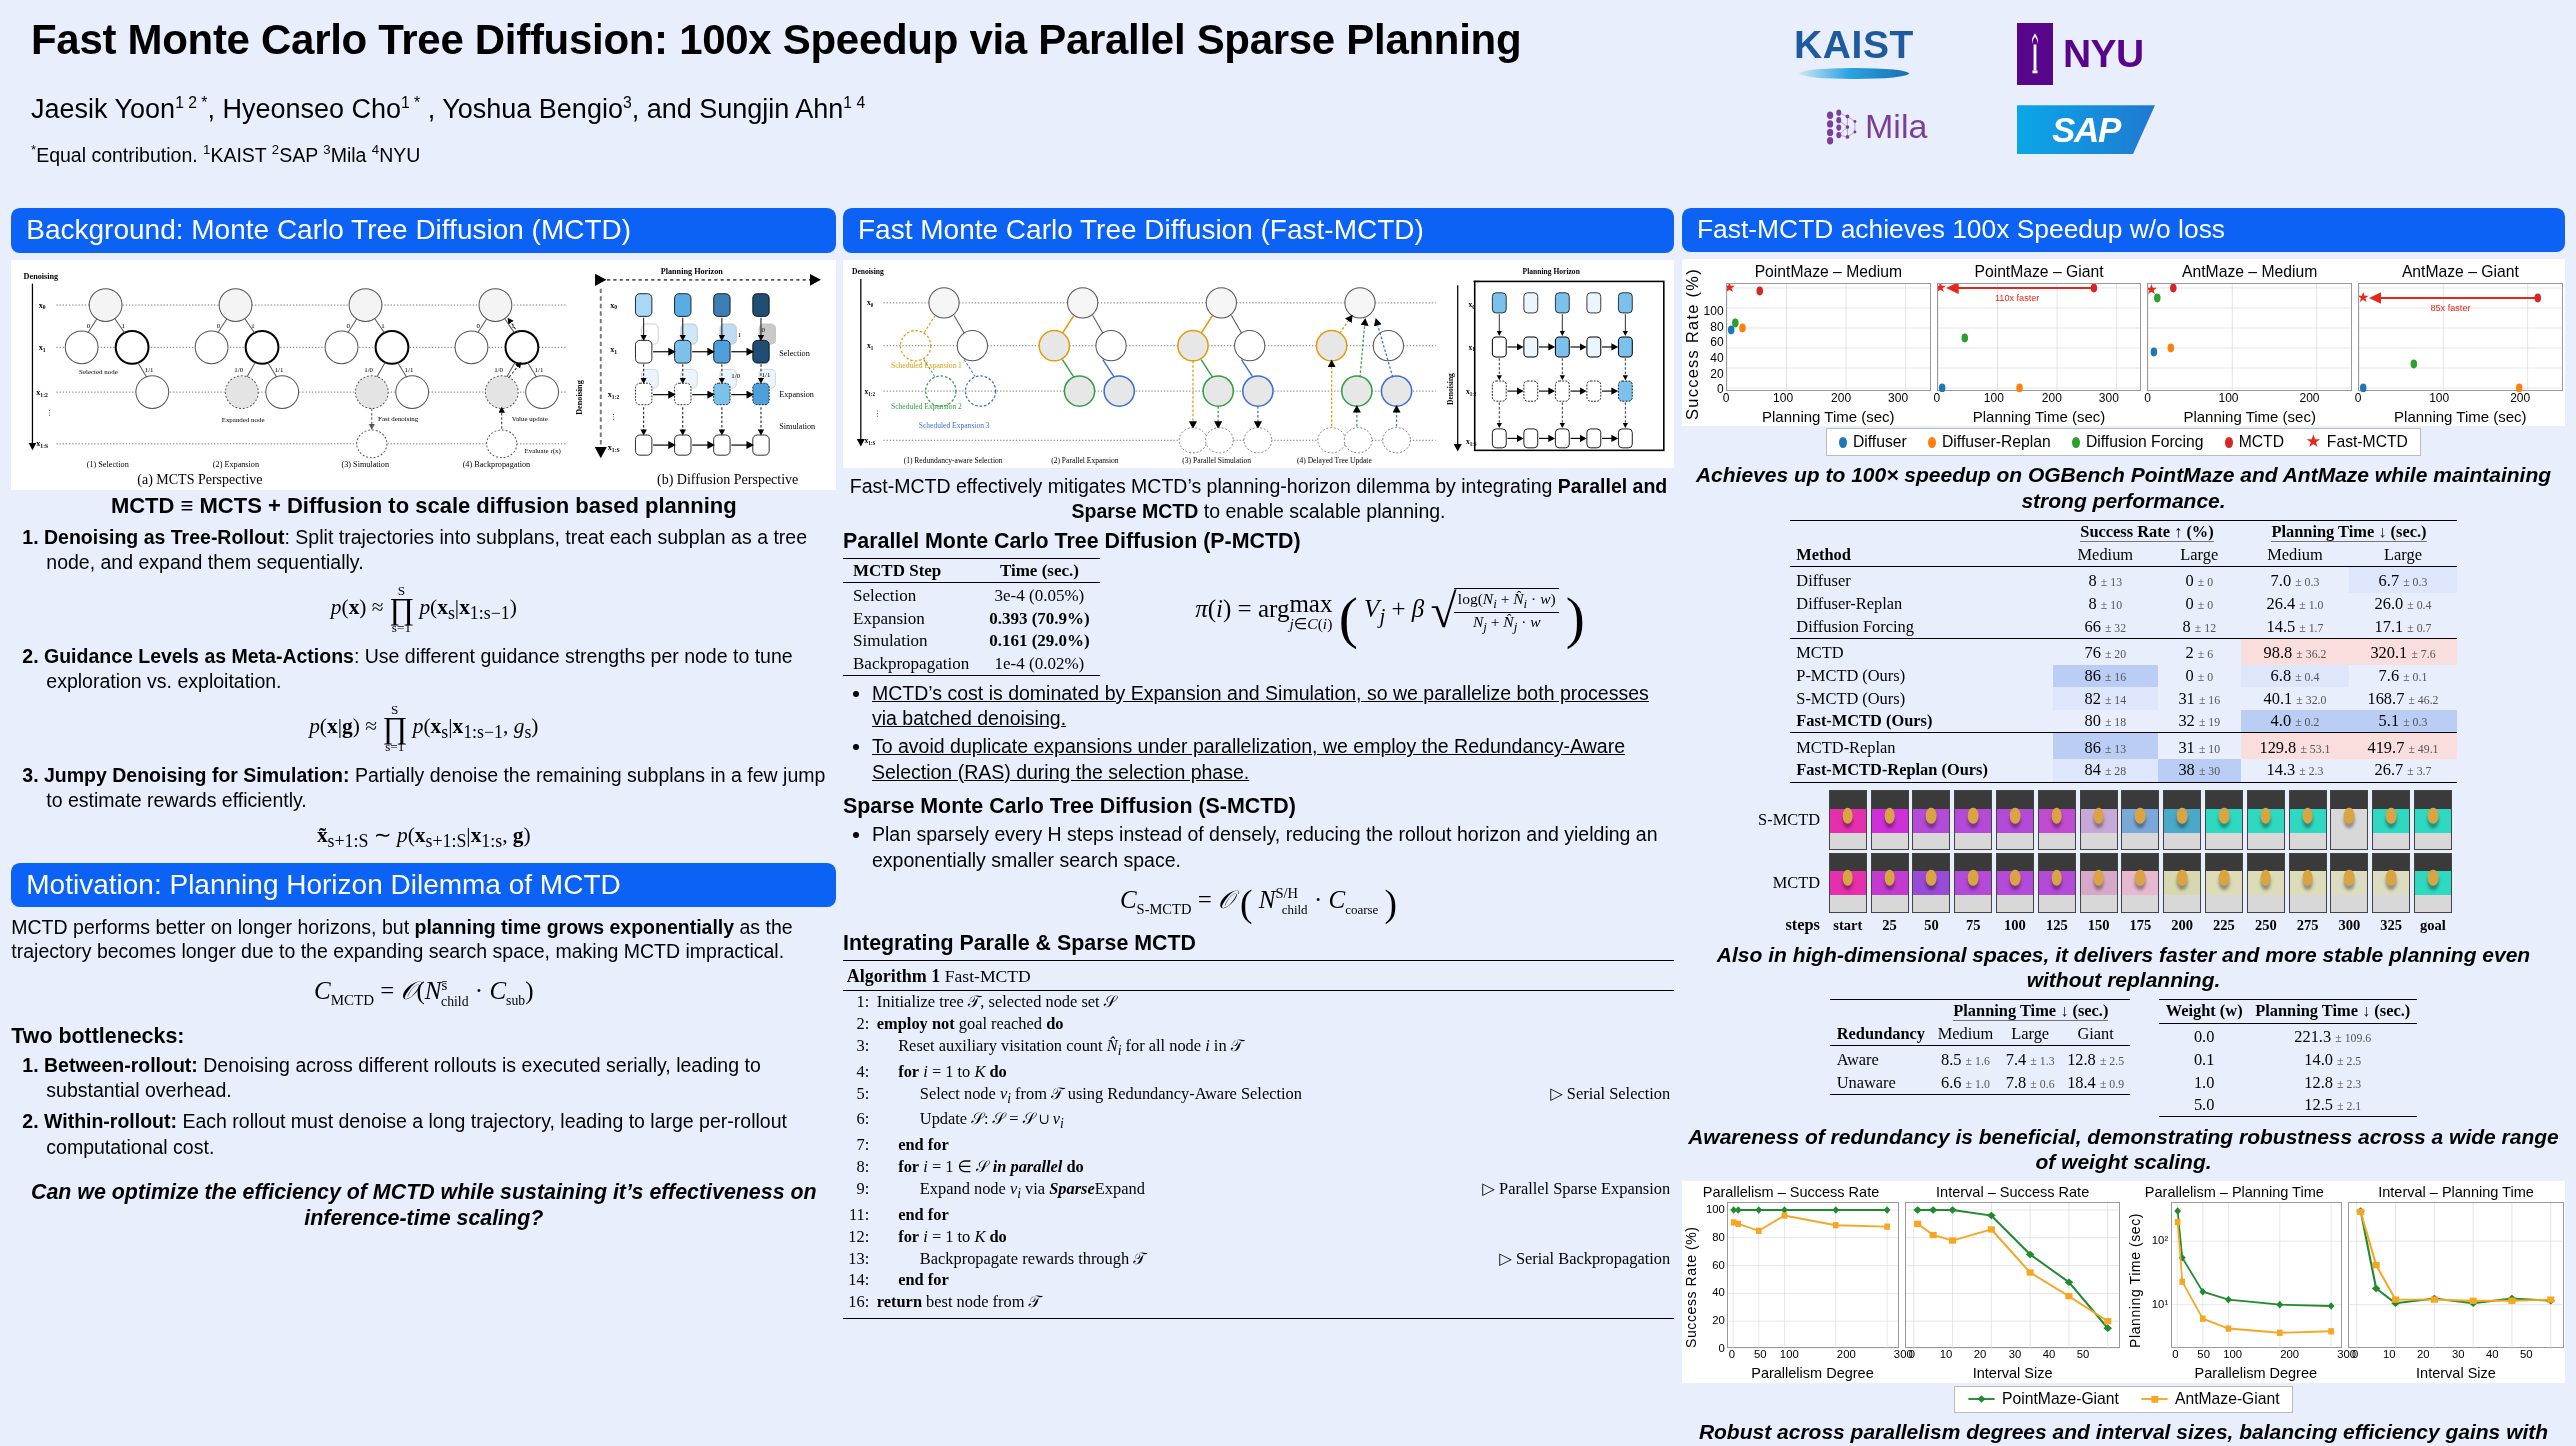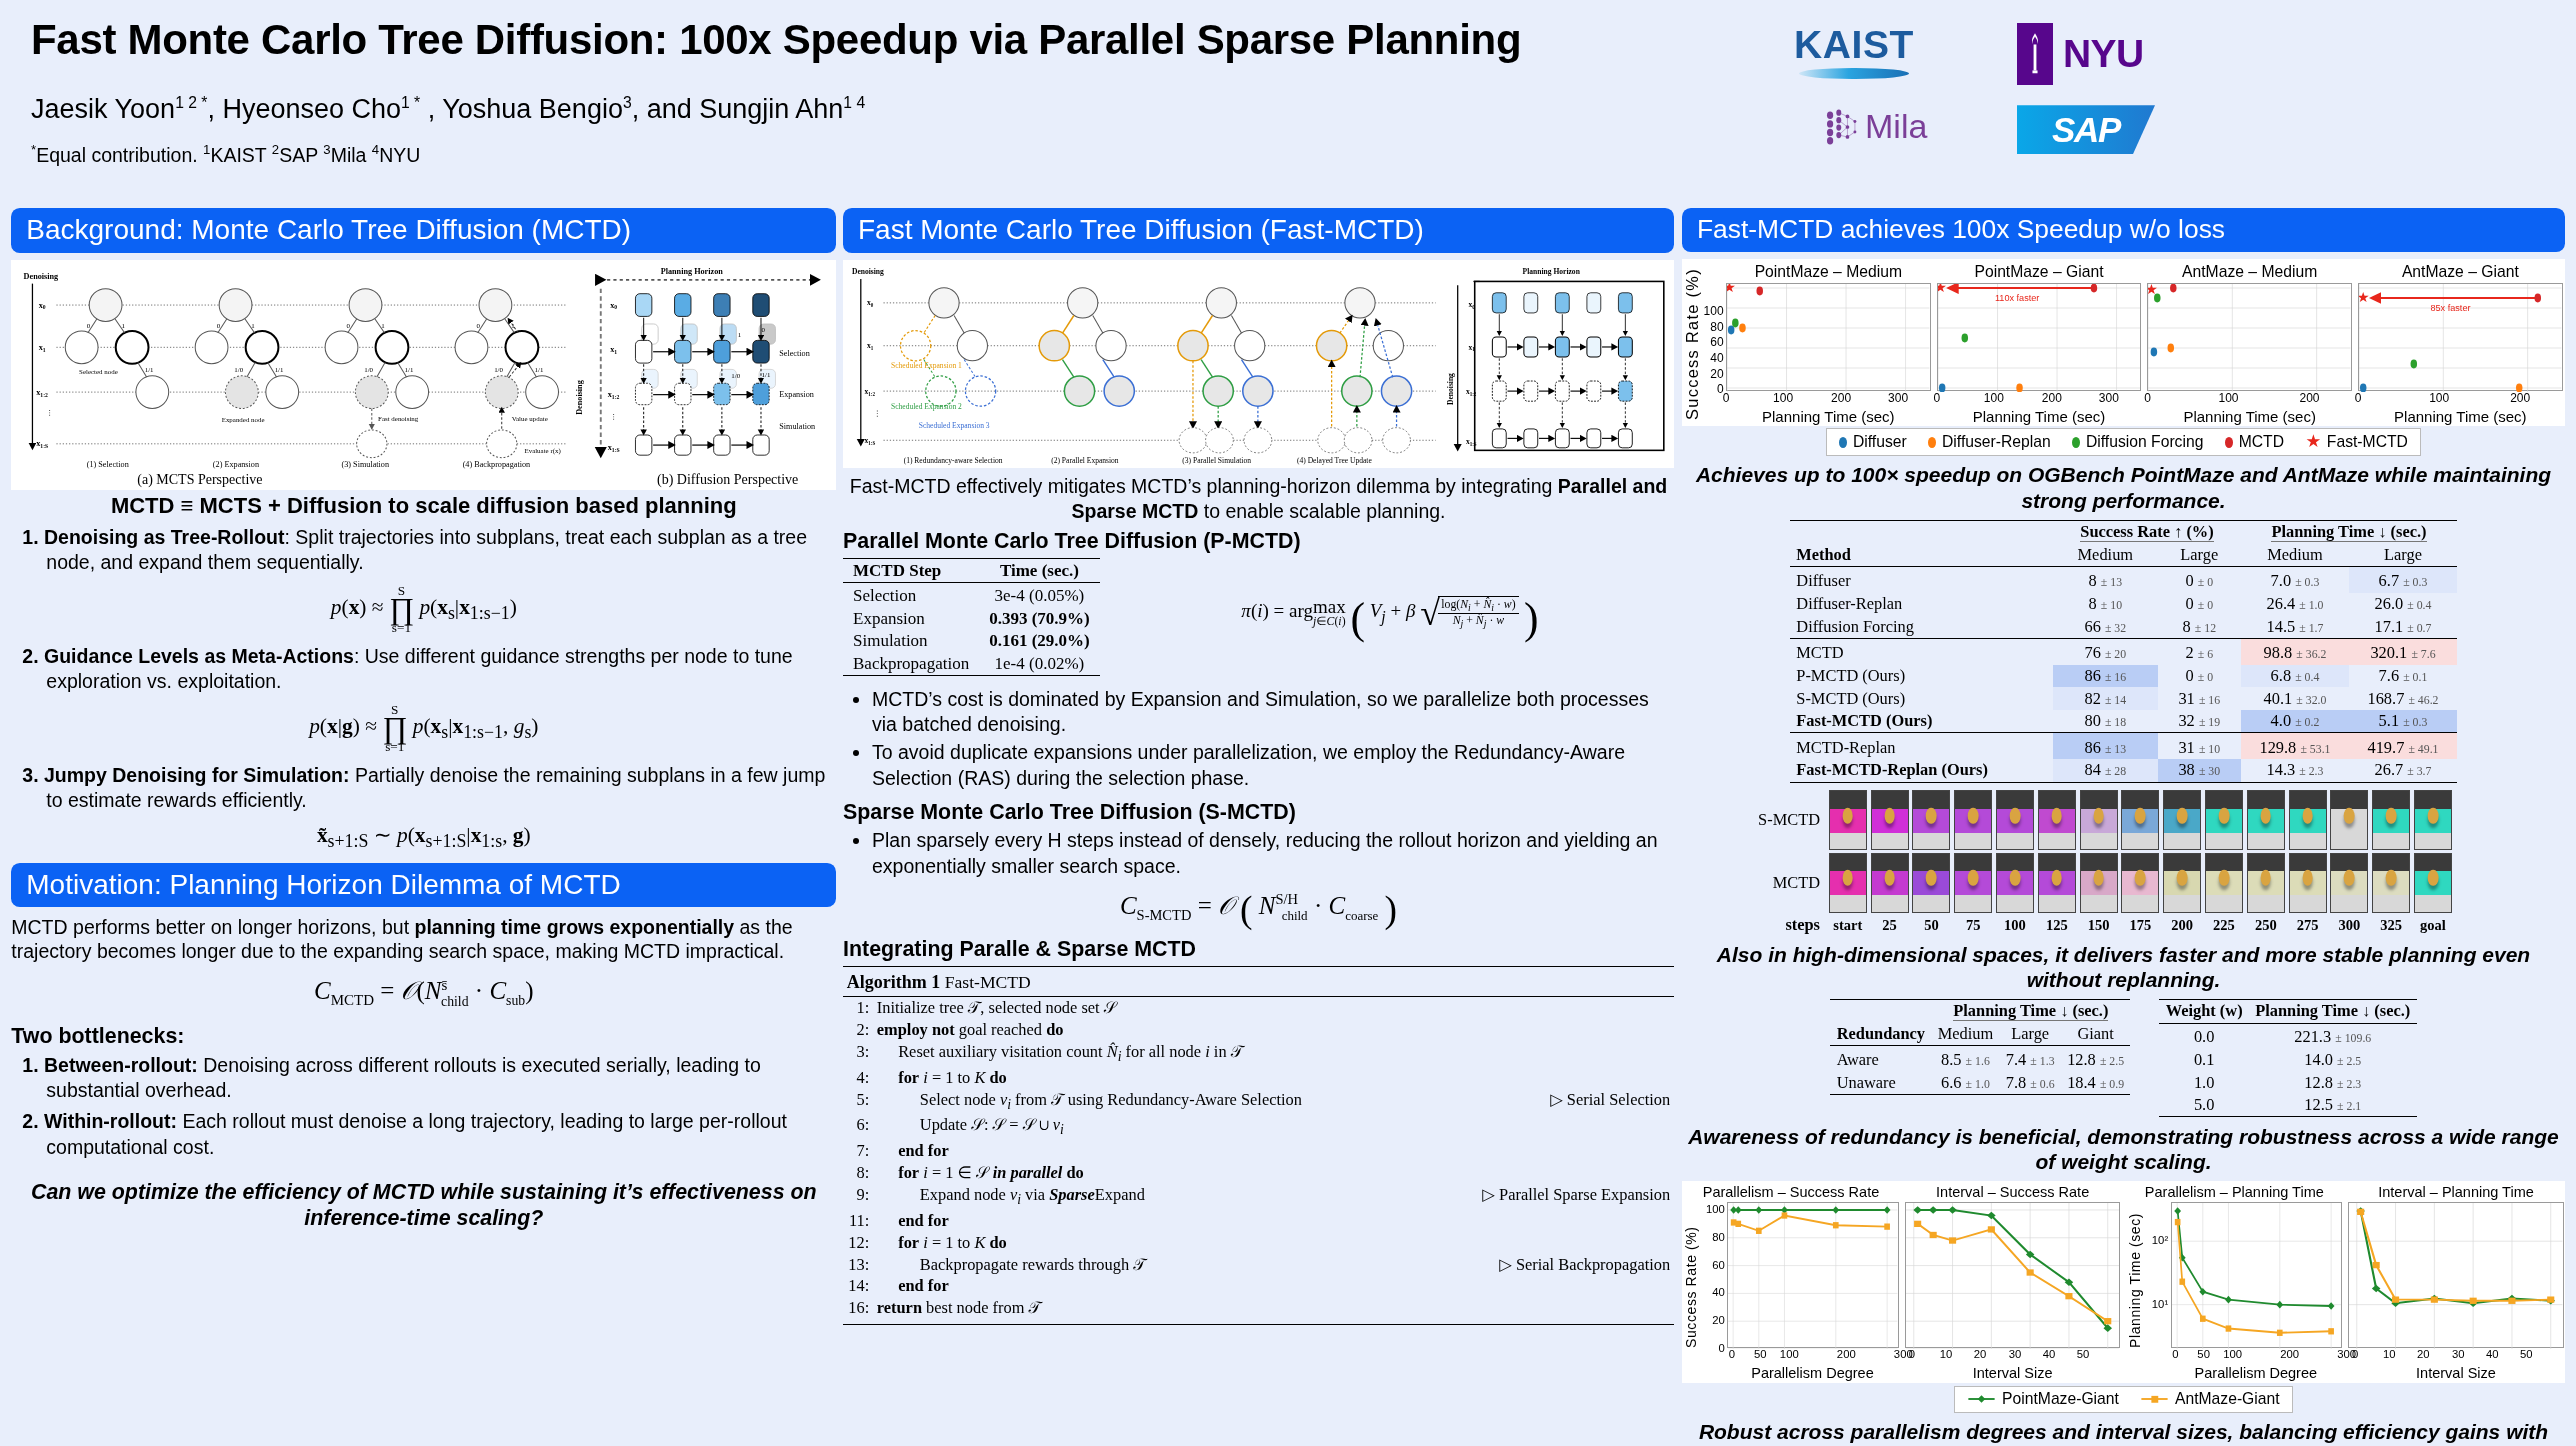--- a/index.html
+++ b/index.html
@@ -636,34 +636,34 @@
               <td>Simulation</td>
               <td style="text-align:center;font-weight:bold;">0.161 (29.0%)</td>
             </tr>
         <tr>
               <td style="border-bottom:1.9px solid #000;">Backpropagation</td>
               <td style="border-bottom:1.9px solid #000;text-align:center;">1e-4 (0.02%)</td>
             </tr>
       </tbody>
         </table>
 
-      <div style="flex:1;text-align:center;font-family:'Liberation Serif',serif;font-size:19px;">
+      <div style="flex:1;text-align:center;font-family:'Liberation Serif',serif;font-size:25px;">
         <span style="font-style:italic;">π</span>(<i>i</i>) = arg<span style="display:inline-block;text-align:center;vertical-align:middle;line-height:1;">
           <div>max</div><div style="font-size:0.62em;"><i>j</i>∈<i>C</i>(<i>i</i>)</div></span>
         <span style="font-size:2.3em;vertical-align:-0.35em;">(</span>
         <i>V<sub>j</sub></i> + <span style="font-style:italic;">β</span>
         <span style="display:inline-block;vertical-align:middle;font-size:1.9em;">√</span><span style="display:inline-block;text-align:center;vertical-align:middle;font-size:0.62em;line-height:1.15;border-top:0.9px solid #000;margin-left:-2.5px;padding-top:1.3px;">
           <div style="border-bottom:0.9px solid #000;padding:0 3.8px;">log(<i>N<sub>i</sub></i> + <i>N̂<sub>i</sub></i> · <i>w</i>)</div>
           <div style="padding:0 3.8px;"><i>N<sub>j</sub></i> + <i>N̂<sub>j</sub></i> · <i>w</i></div>
         </span>
         <span style="font-size:2.3em;vertical-align:-0.35em;">)</span>
       </div>
     </div>
 
-    <ul class="bullets" style="margin-top:11px;">
+    <ul class="bullets" style="margin-top:5px;text-decoration:underline;">
       <li>MCTD’s cost is dominated by Expansion and Simulation, so we parallelize both processes via batched denoising.</li>
       <li>To avoid duplicate expansions under parallelization, we employ the Redundancy-Aware Selection (RAS) during the selection phase.</li>
     </ul>
 
     <div class="h3" style="margin-top:8.8px;">Sparse Monte Carlo Tree Diffusion (S-MCTD)</div>
     <ul class="bullets">
       <li>Plan sparsely every H steps instead of densely, reducing the rollout horizon and yielding an exponentially smaller search space.</li>
     </ul>
     <div class="eq" style="font-size:25px;margin:8.8px 0 6.3px 0;">
       <span class="it">C</span><sub style="font-size:0.58em;">S-MCTD</sub> = <span style="font-family:'Liberation Serif',serif;font-style:italic;">𝒪</span>

